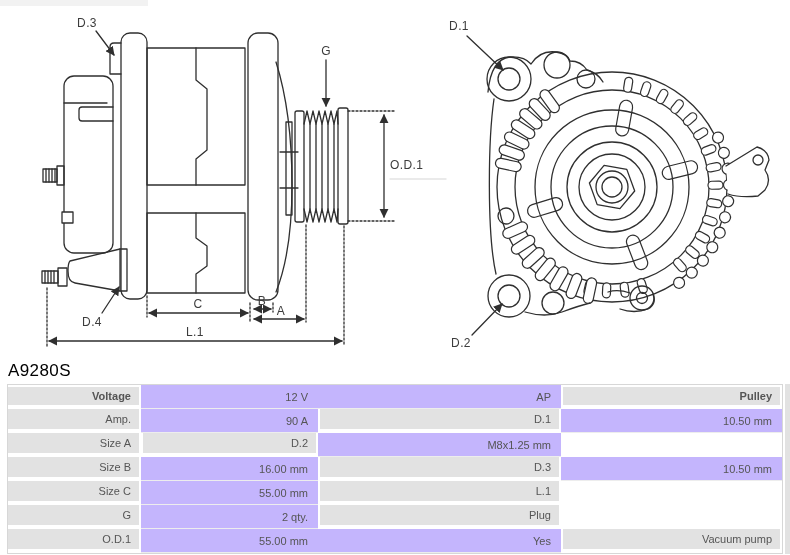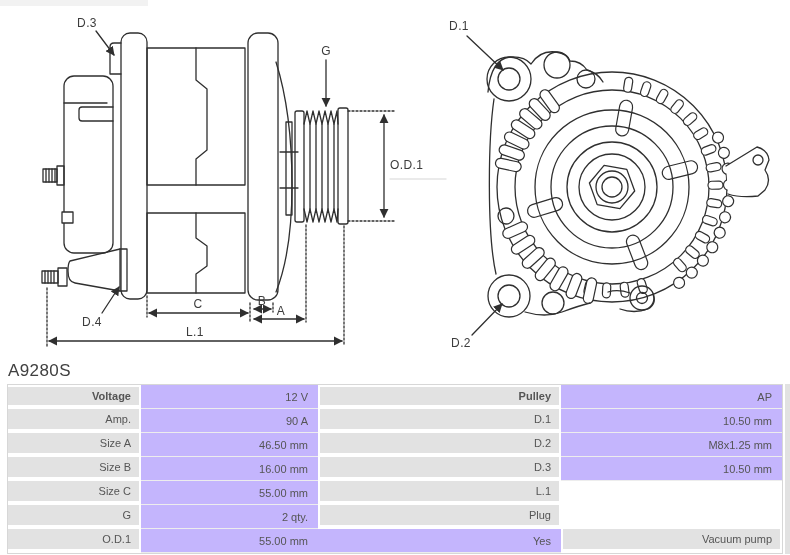--- a/index.html
+++ b/index.html
@@ -2,21 +2,21 @@
 <html><head>
 <meta charset="utf-8">
 <style>
   html,body{margin:0;padding:0;background:#fff;}
   body{width:790px;height:555px;position:relative;overflow:hidden;
        font-family:"Liberation Sans", sans-serif;}
   .scan-artifact{position:absolute;left:0;top:0;width:148px;height:6px;
        background:#ececec;opacity:.7;}
   .diagram-wrap{position:absolute;left:0;top:0;width:790px;height:365px;}
   svg text{font-family:"Liberation Sans", sans-serif;fill:#3c3c3c;font-size:12px;letter-spacing:.4px;}
-  .part-number{position:absolute;left:8px;top:361px;font-size:17px;color:#404040;letter-spacing:.4px;}
+  .part-number{position:absolute;left:8px;top:361px;font-size:17px;color:#000000;letter-spacing:.4px;}
   .spec-table{position:absolute;left:7px;top:384px;width:774px;border:1px solid #d7d7d7;background:#fff;}
   .spec-row{display:grid;grid-template-columns:133px 177px 243px 1fr;height:24px;}
   .cell{display:flex;align-items:center;justify-content:flex-end;font-size:11px;color:#555;overflow:hidden;}
   .cell-label{background:#e2e2e2;border-right:2px solid #fff;border-bottom:4px solid #fff;padding-right:8px;}
   .spec-row:first-child .cell-label{border-top:2px solid #fff;font-weight:bold;}
   .cell-label.second{border-left:2px solid #fff;}
   .cell-value{background:#c4b5fd;border-bottom:1px solid #ededed;padding-right:10px;}
   .table-edge-strip{position:absolute;left:785px;top:384px;width:5px;height:170px;background:#e2e2e2;}
 </style>
 </head>
@@ -229,32 +229,31 @@
   <text x="461" y="347" text-anchor="middle">D.2</text>
 </svg>
 </div>
 
 <div class="part-number">A9280S</div>
 
 <div class="spec-table">
   <div class="spec-row">
     <div class="cell cell-label">Voltage</div>
     <div class="cell cell-value">12 V</div>
+    <div class="cell cell-value">AP</div>
     <div class="cell cell-label second">Pulley</div>
-    <div class="cell cell-value">AP</div>
   </div>
   <div class="spec-row">
     <div class="cell cell-label">Amp.</div>
     <div class="cell cell-value">90 A</div>
     <div class="cell cell-label second">D.1</div>
     <div class="cell cell-value">10.50 mm</div>
   </div>
   <div class="spec-row">
     <div class="cell cell-label">Size A</div>
-    <div class="cell cell-value">46.50 mm</div>
     <div class="cell cell-label second">D.2</div>
     <div class="cell cell-value">M8x1.25 mm</div>
   </div>
   <div class="spec-row">
     <div class="cell cell-label">Size B</div>
     <div class="cell cell-value">16.00 mm</div>
     <div class="cell cell-label second">D.3</div>
     <div class="cell cell-value">10.50 mm</div>
   </div>
   <div class="spec-row">

